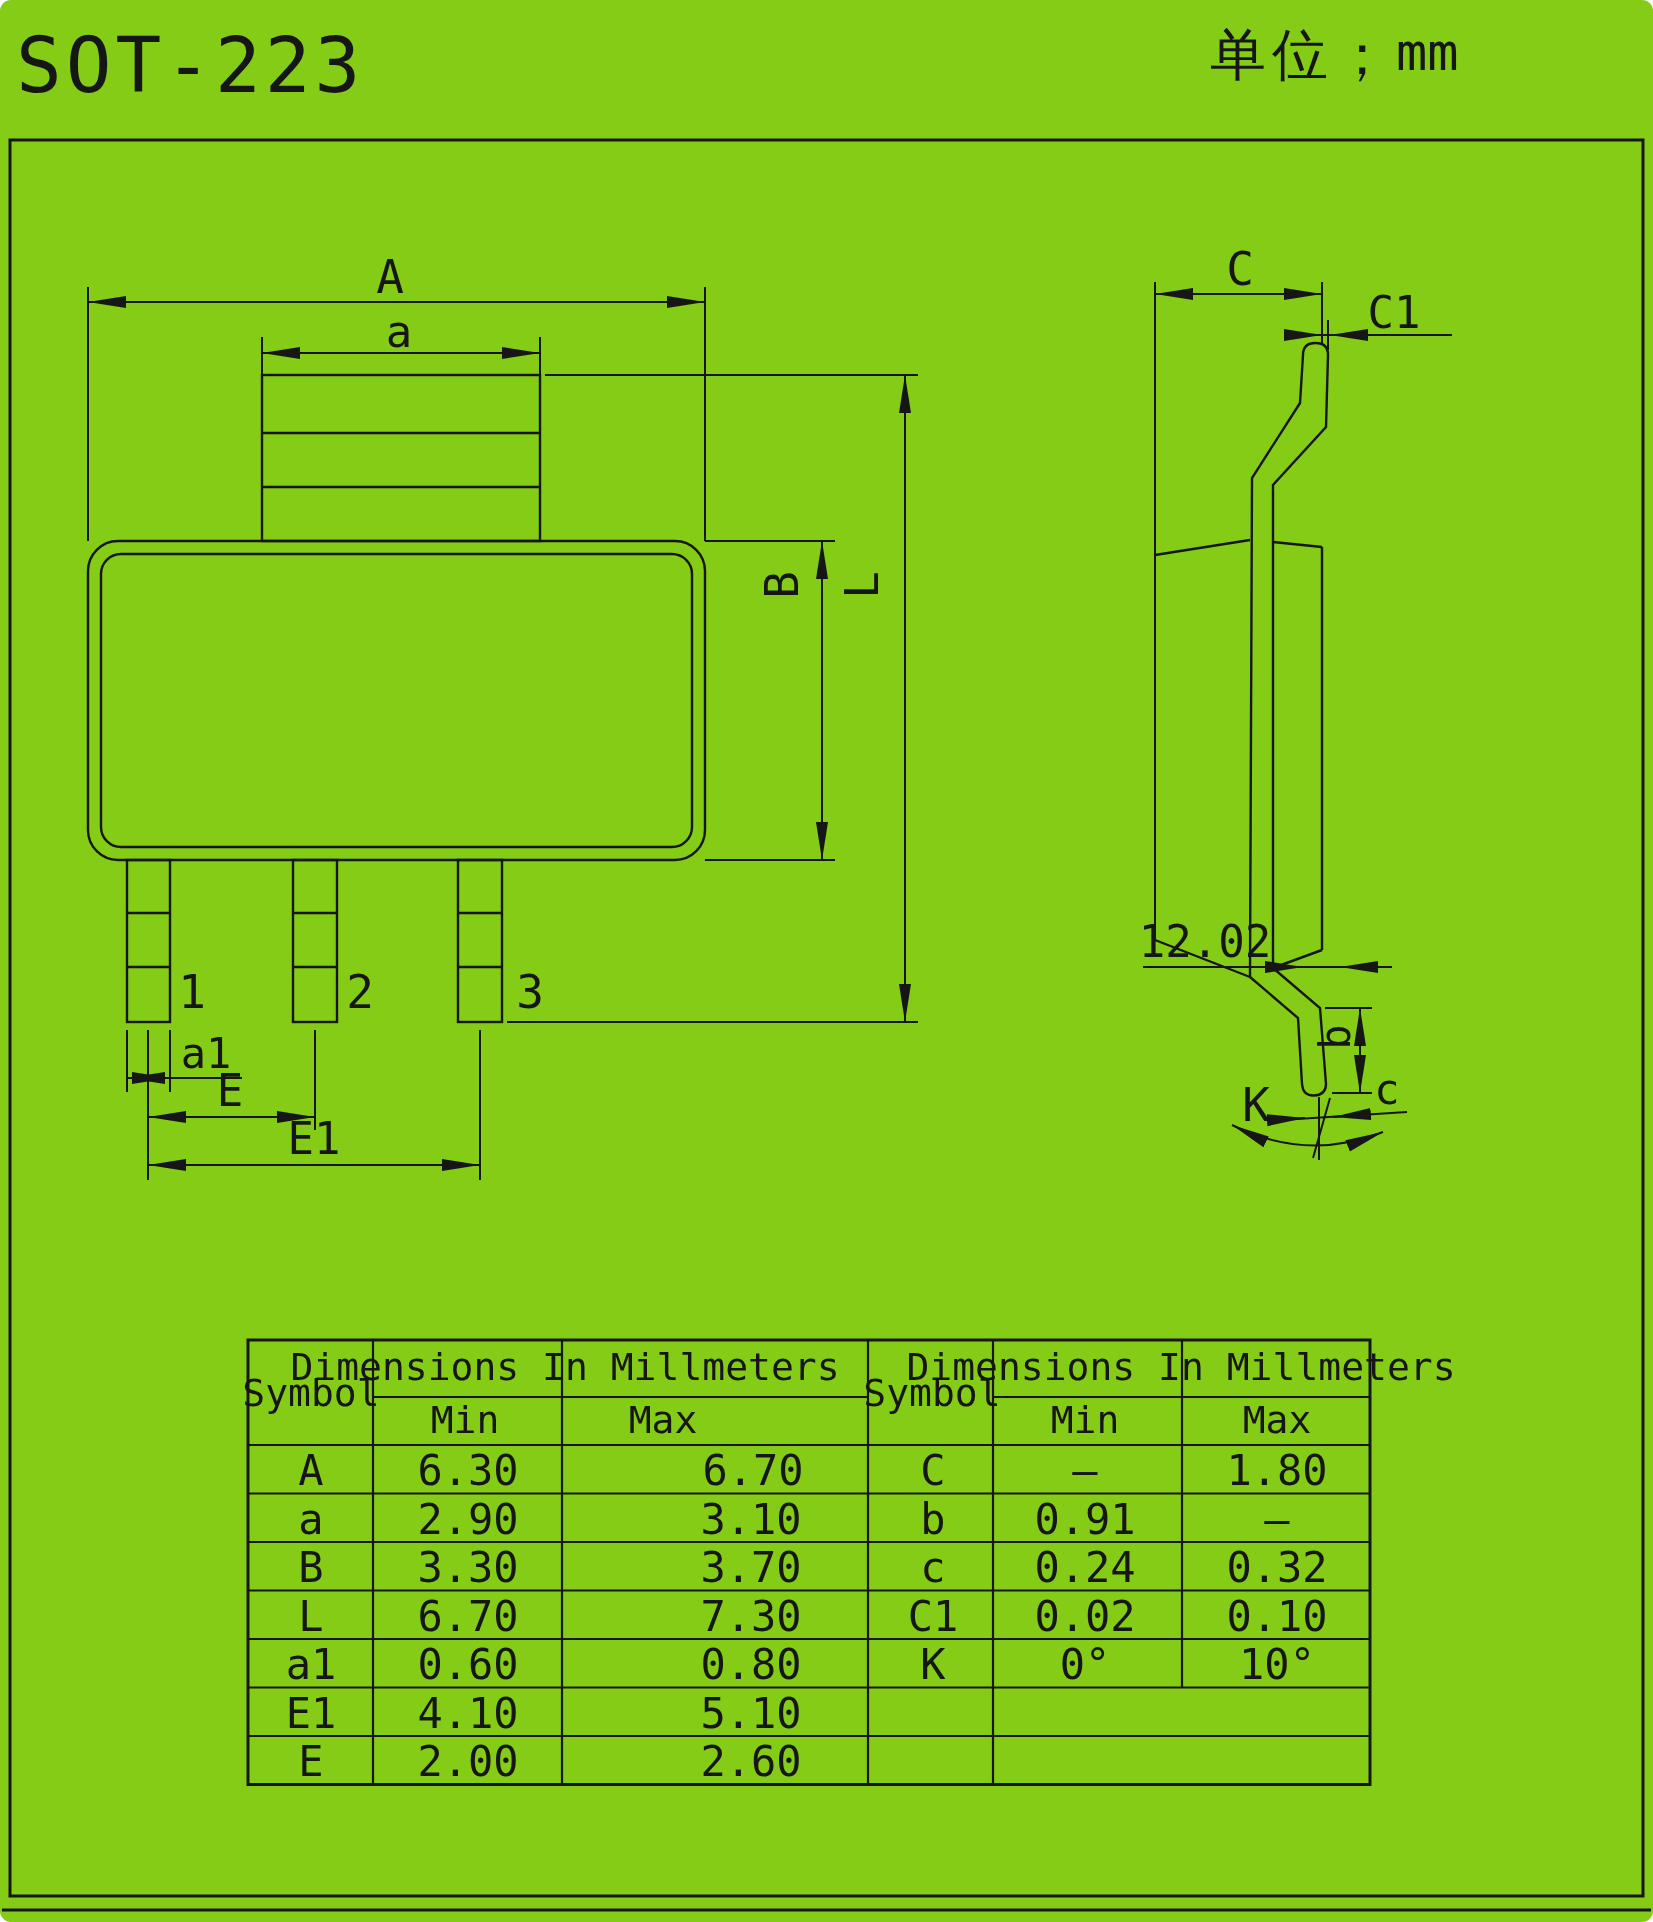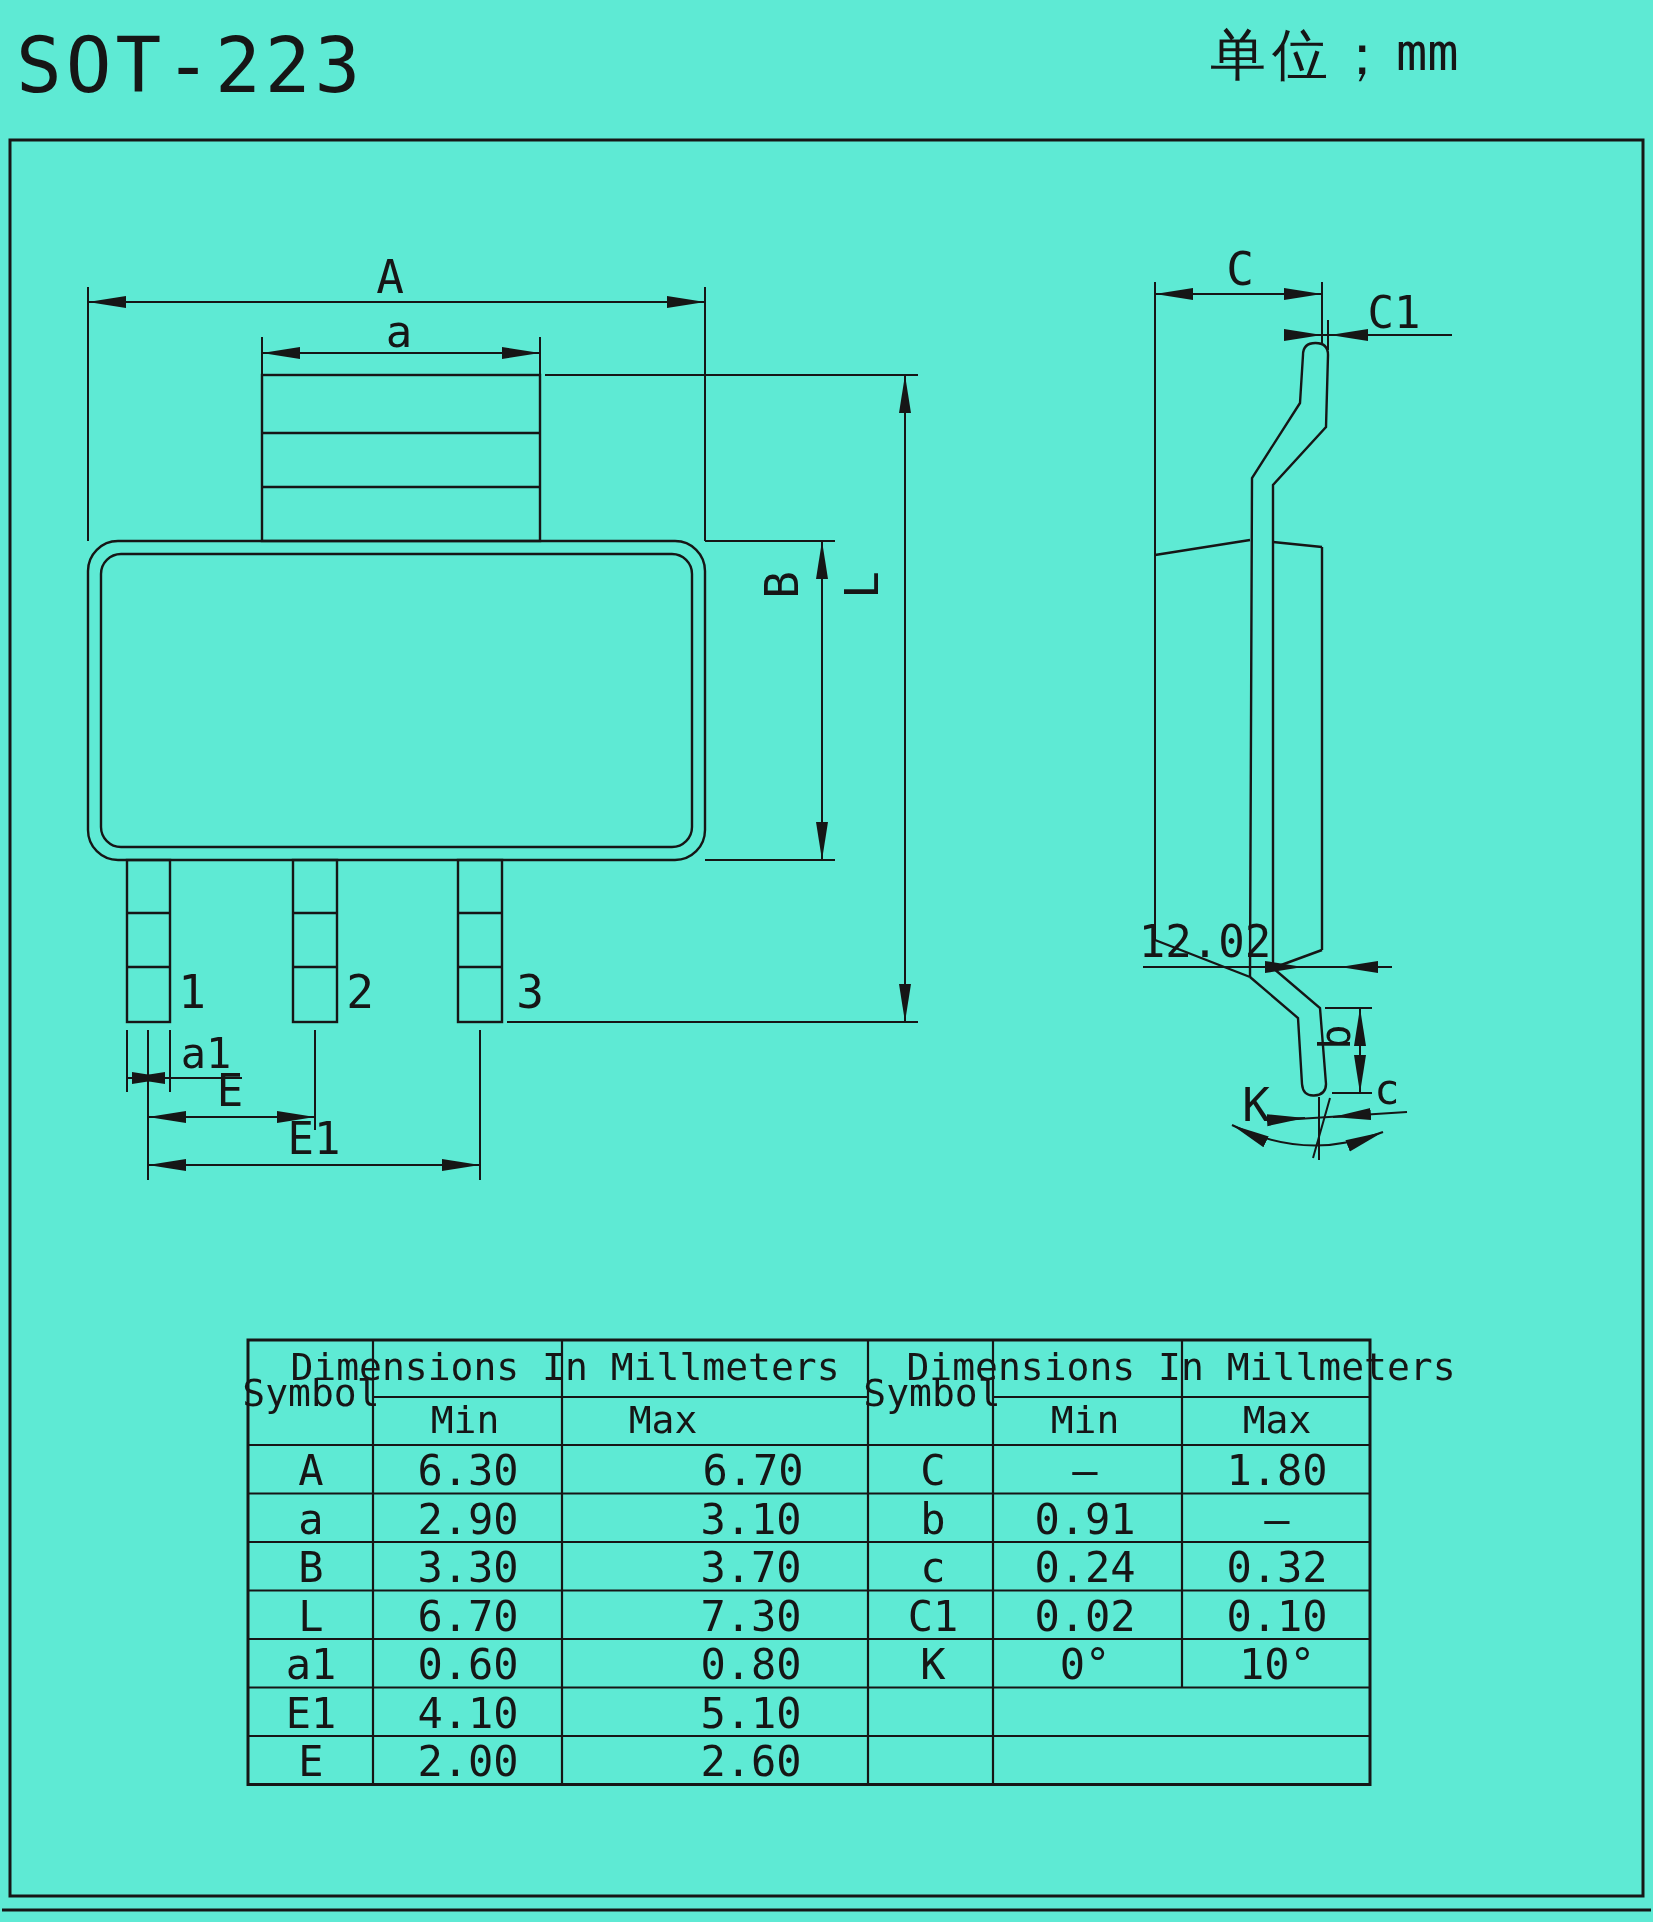--- a/index.html
+++ b/index.html
@@ -1,16 +1,16 @@
 <!DOCTYPE html>
 <html><head>
 <meta charset="utf-8">
 <style>
   html,body{margin:0;padding:0;background:#ffffff;}
-  .sheet{position:relative;width:1653px;height:1922px;background:#5eead4;overflow:hidden;}
+  .sheet{position:relative;width:1653px;height:1922px;background:#84cc16;overflow:hidden;border-radius:11px;}
   svg{display:block;}
   svg .ln{stroke:#161616;fill:none;stroke-width:2.4px;stroke-linecap:butt;}
   svg .dim{stroke:#161616;fill:none;stroke-width:2px;}
   svg .tbl{stroke:#161616;fill:none;stroke-width:2.2px;}
   svg .thick{stroke-width:3px;}
   svg text{fill:#161616;stroke:none;font-family:"DejaVu Sans Mono","Liberation Mono",monospace;}
   .t-title{font-size:76px;letter-spacing:4px;}
   .t-unit-cn{font-size:56px;font-family:"DejaVu Serif","Liberation Serif",serif;letter-spacing:6px;}
   .t-unit-mm{font-size:52px;}
   .t-dim{font-size:44px;}

